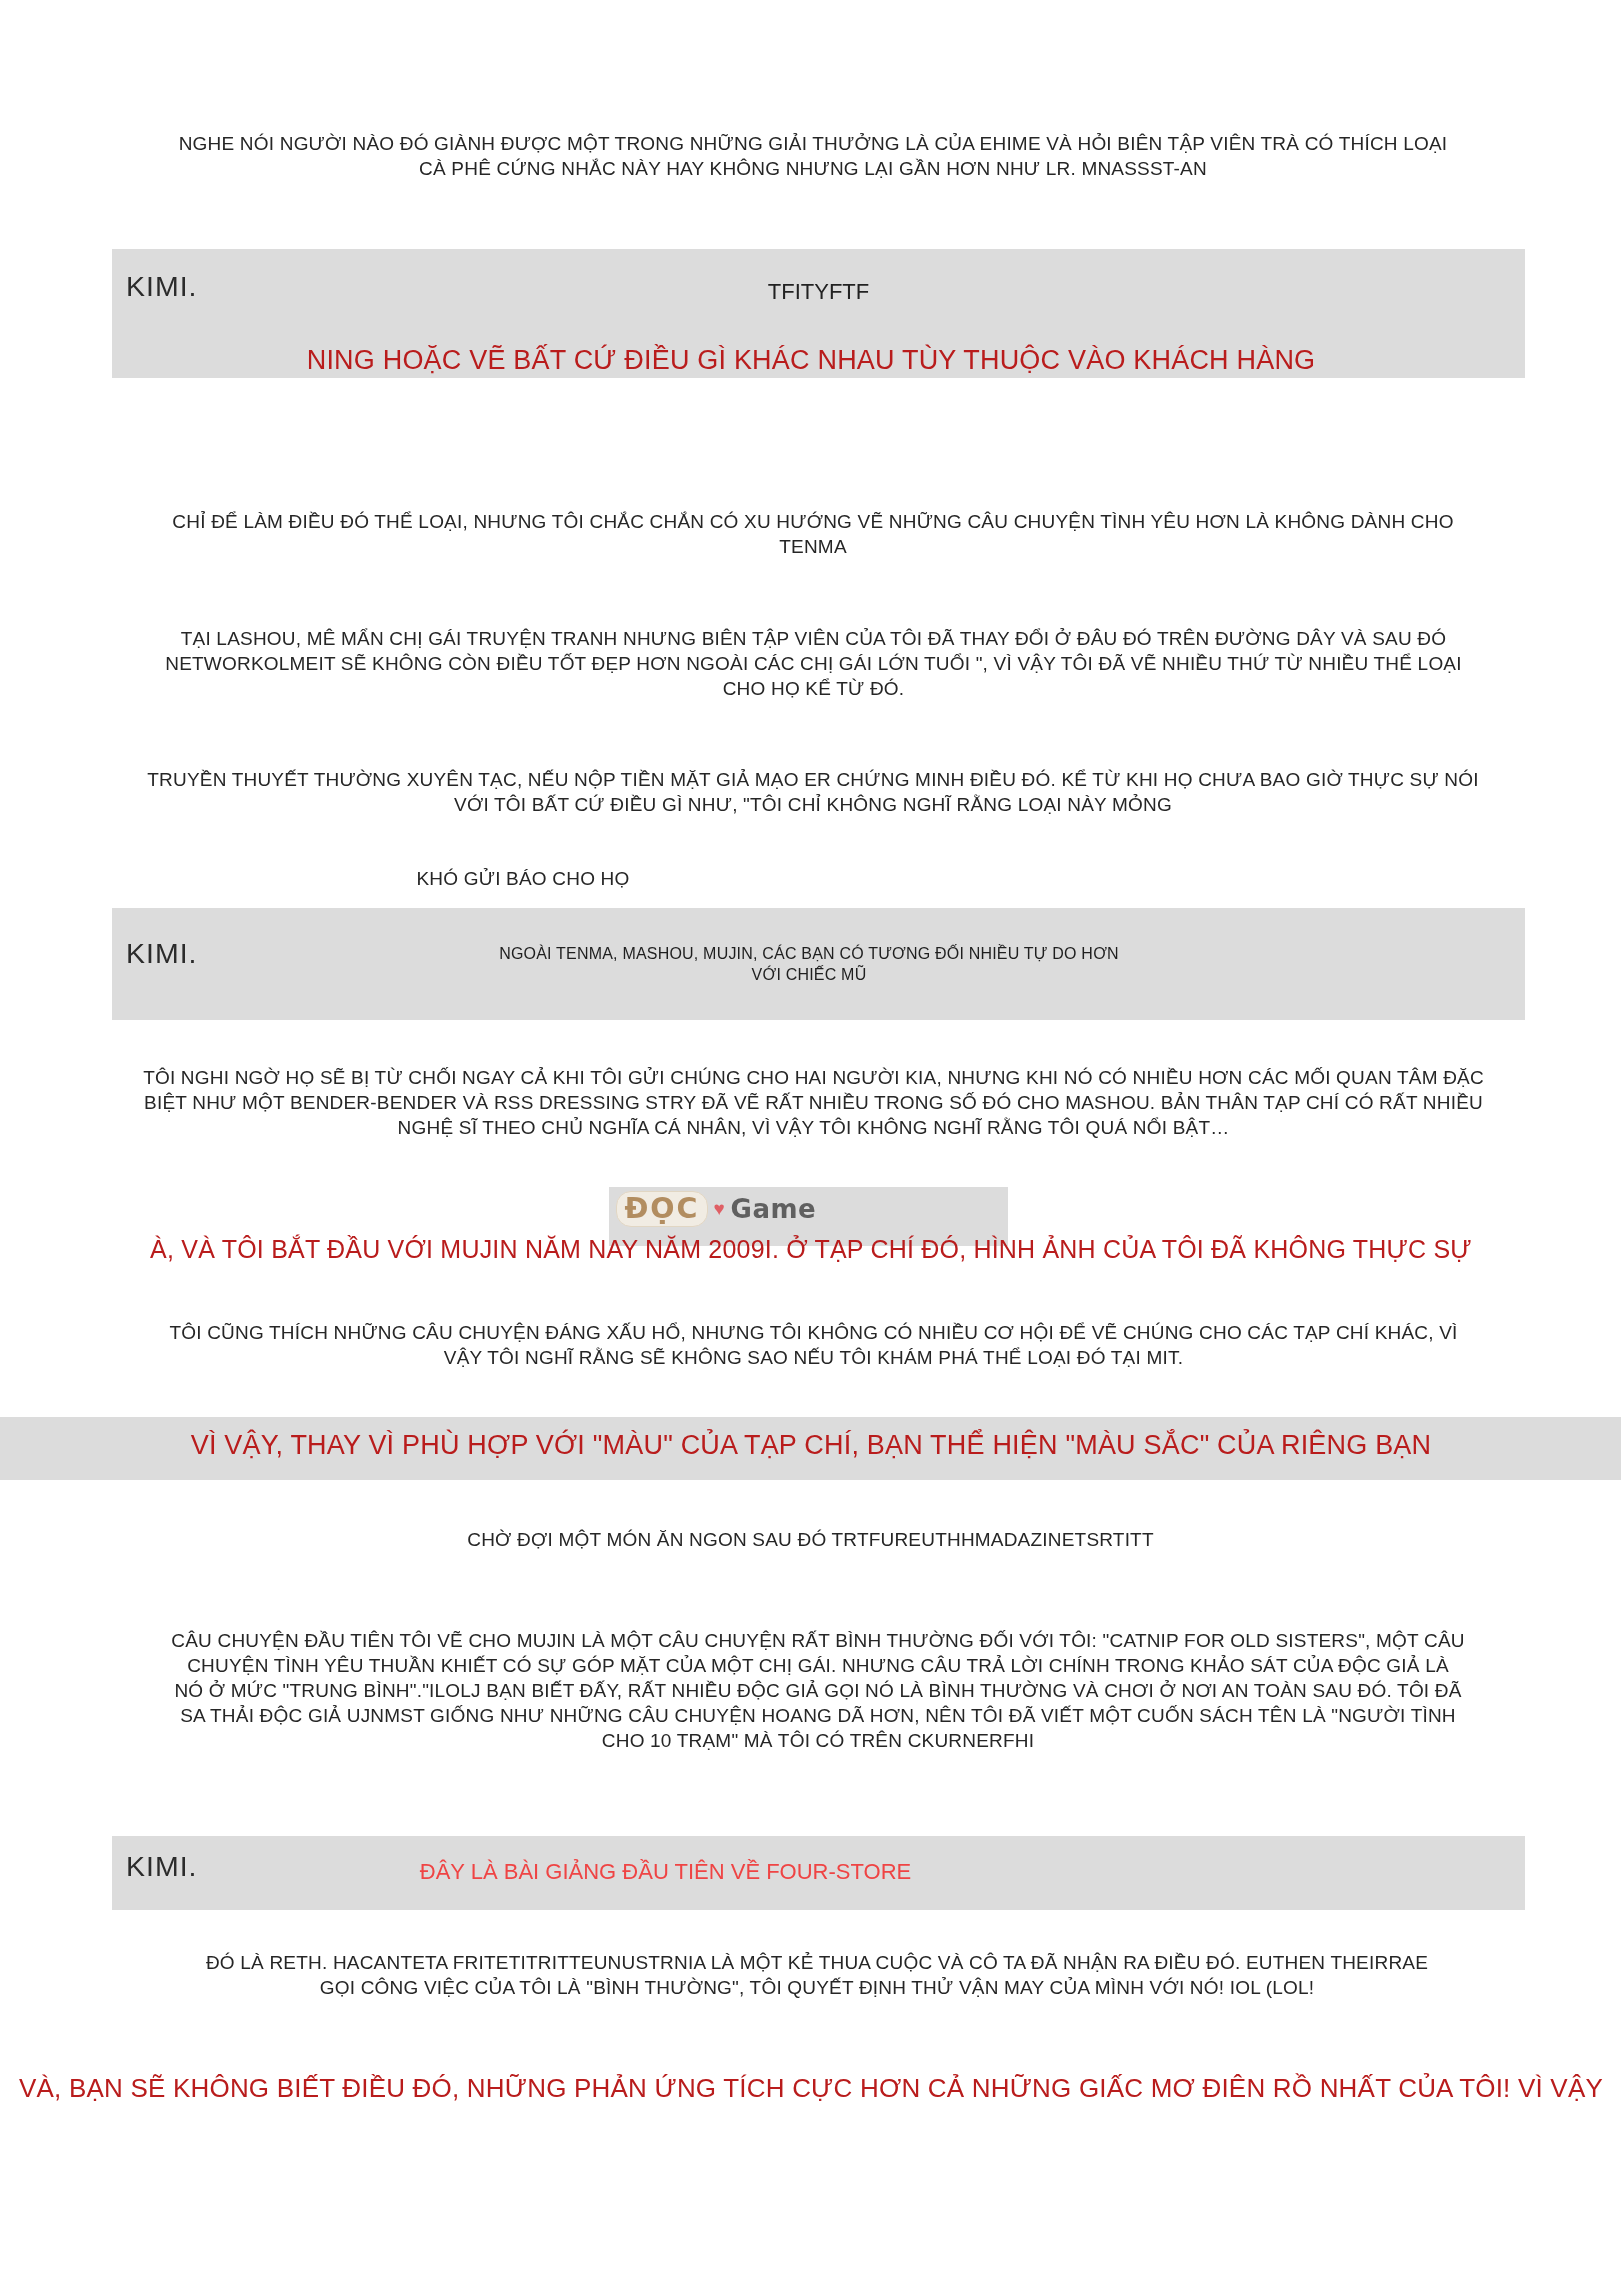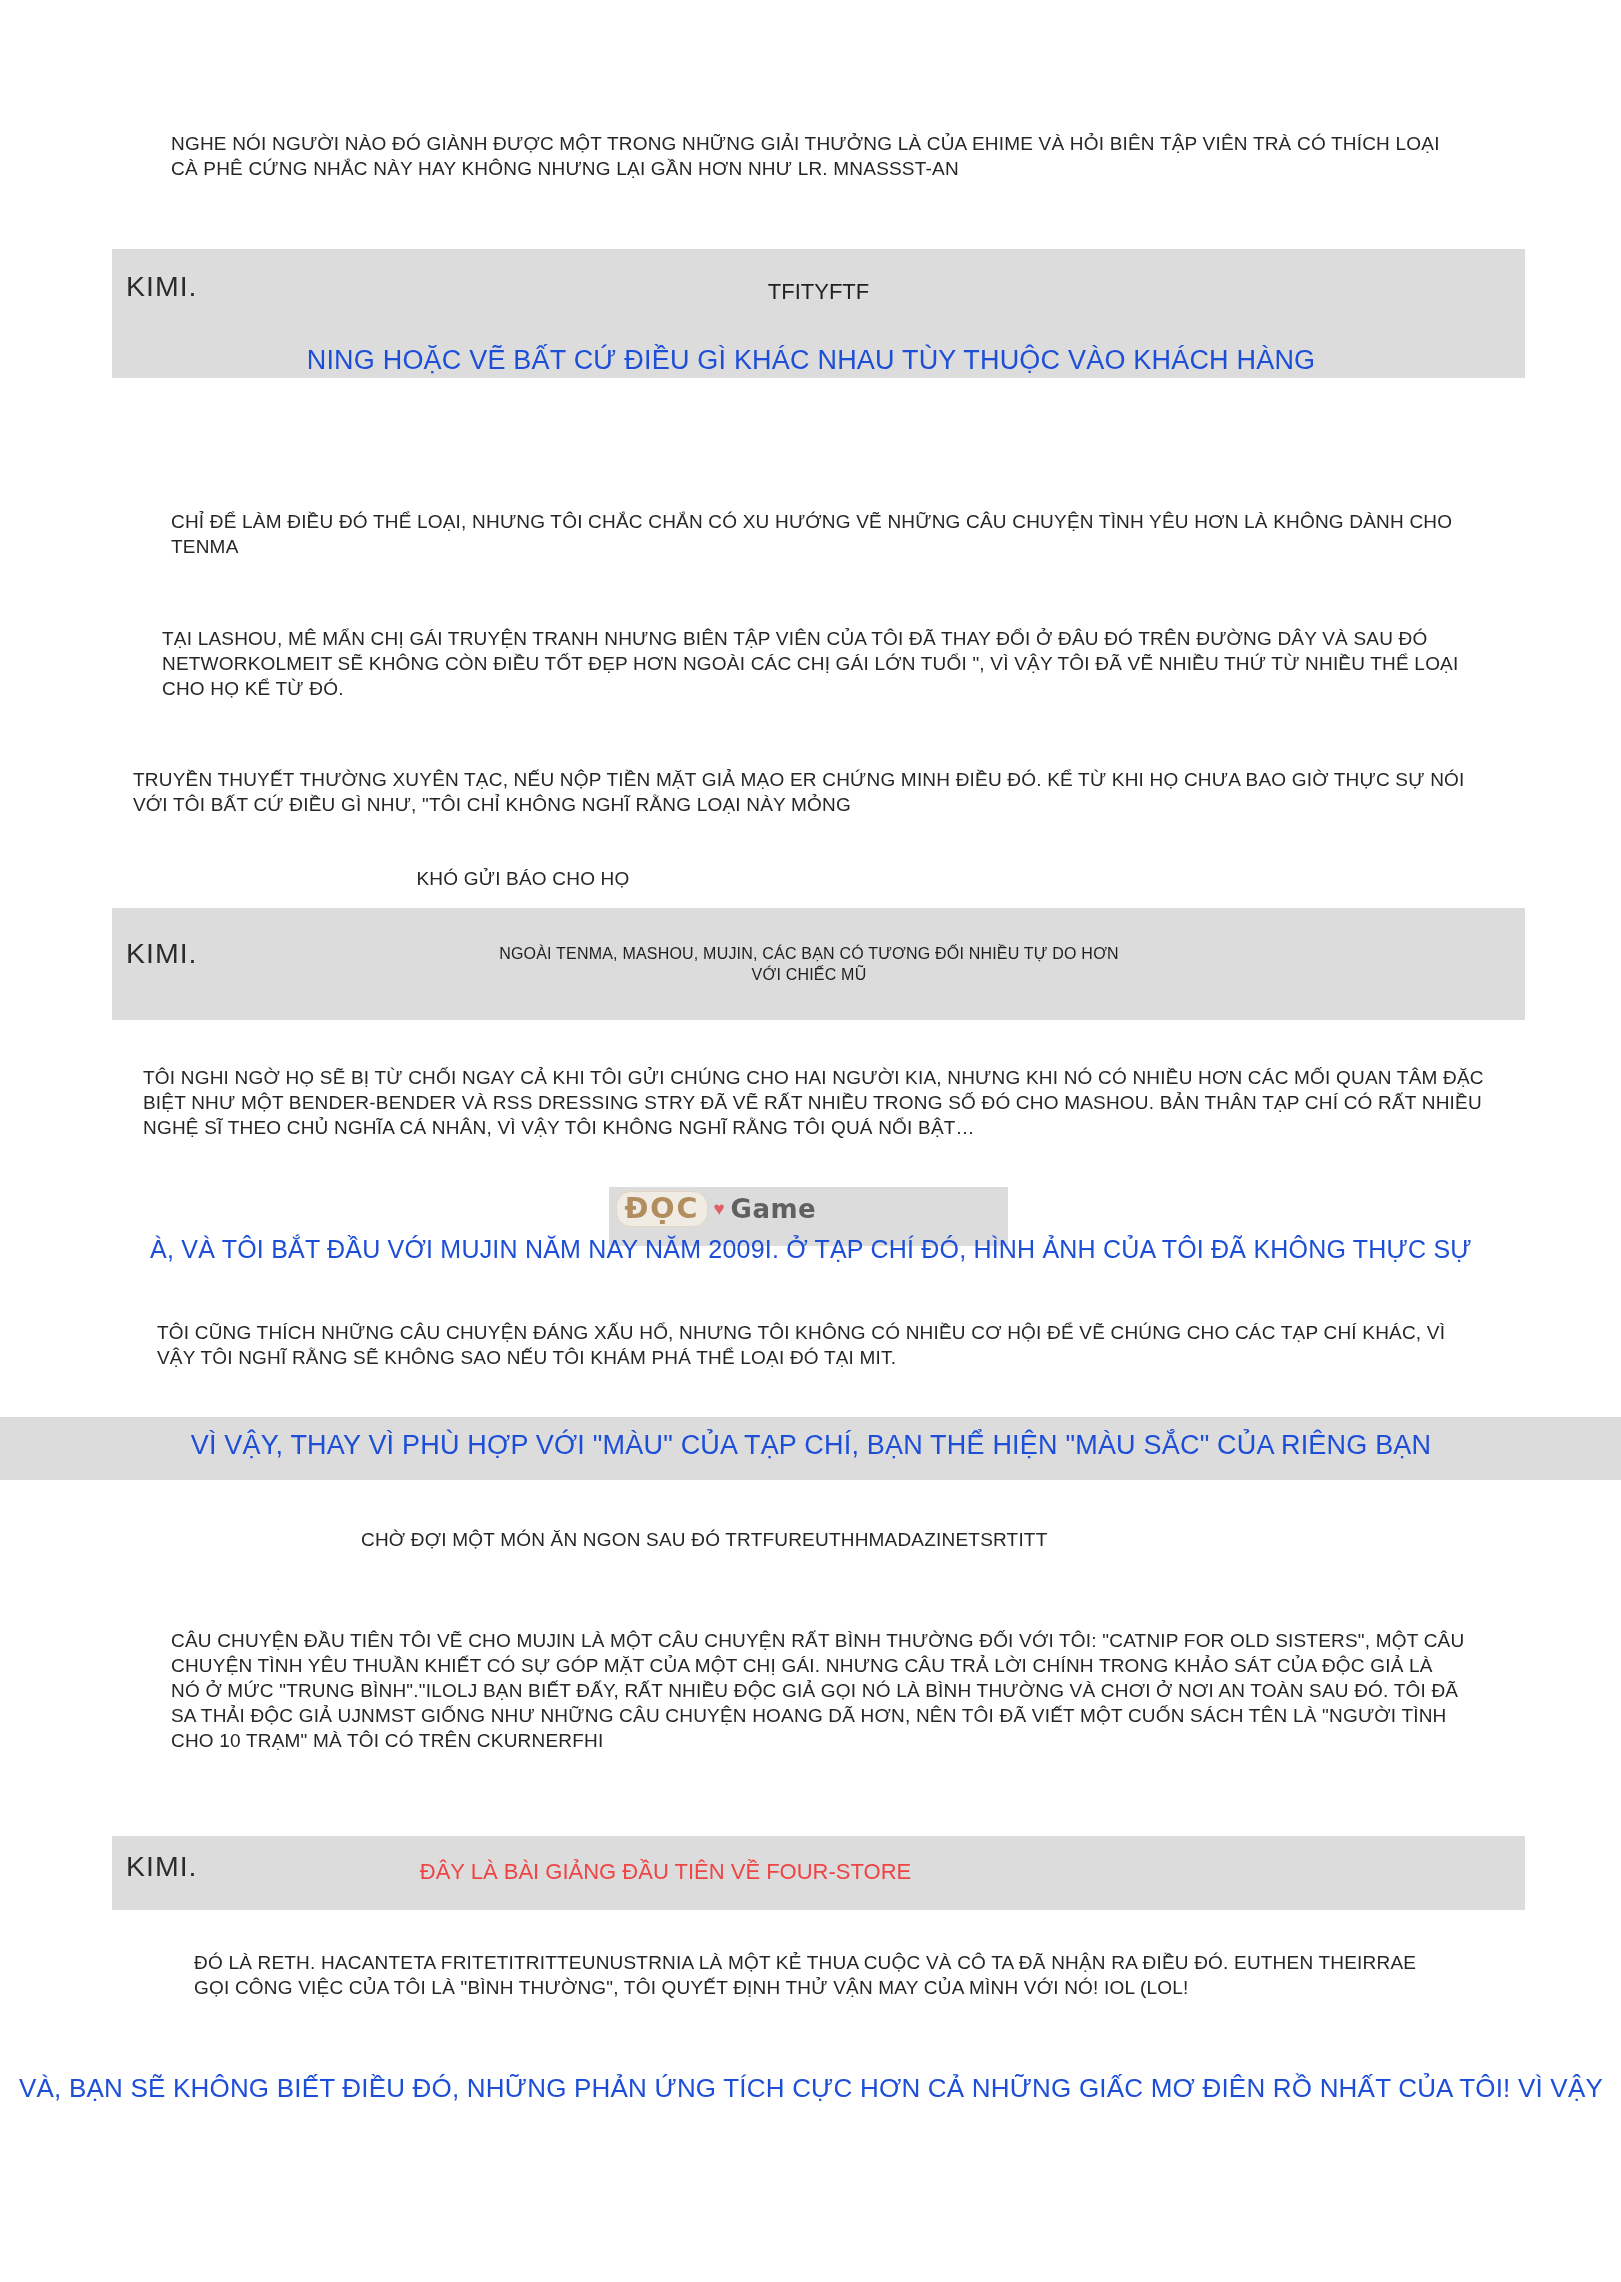--- a/index.html
+++ b/index.html
@@ -21,21 +21,21 @@
     height: 2283px;
     box-sizing: border-box;
   }
 
   
   .block {
     position: absolute;
     box-sizing: border-box;
   }
   .para {
-    text-align: left;
+    text-align: center;
     line-height: 1.32;
     font-size: 19px;
     color: #262626;
     letter-spacing: 0.2px;
     text-transform: uppercase;
   }
   .para.tiny {
     font-size: 16px;
     line-height: 1.3;
   }
@@ -62,21 +62,21 @@
   
   .wide-strip {
     position: absolute;
     background: #dcdcdc;
   }
   .fullwidth-line {
     position: absolute;
     text-align: center;
     font-size: 25px;
     text-transform: uppercase;
-    color: #1d4ed8;
+    color: #b91c1c;
     letter-spacing: 0.2px;
     white-space: nowrap;
   }
 
   
   .watermark {
     position: absolute;
     display: flex;
     align-items: center;
     gap: 5.7px;

